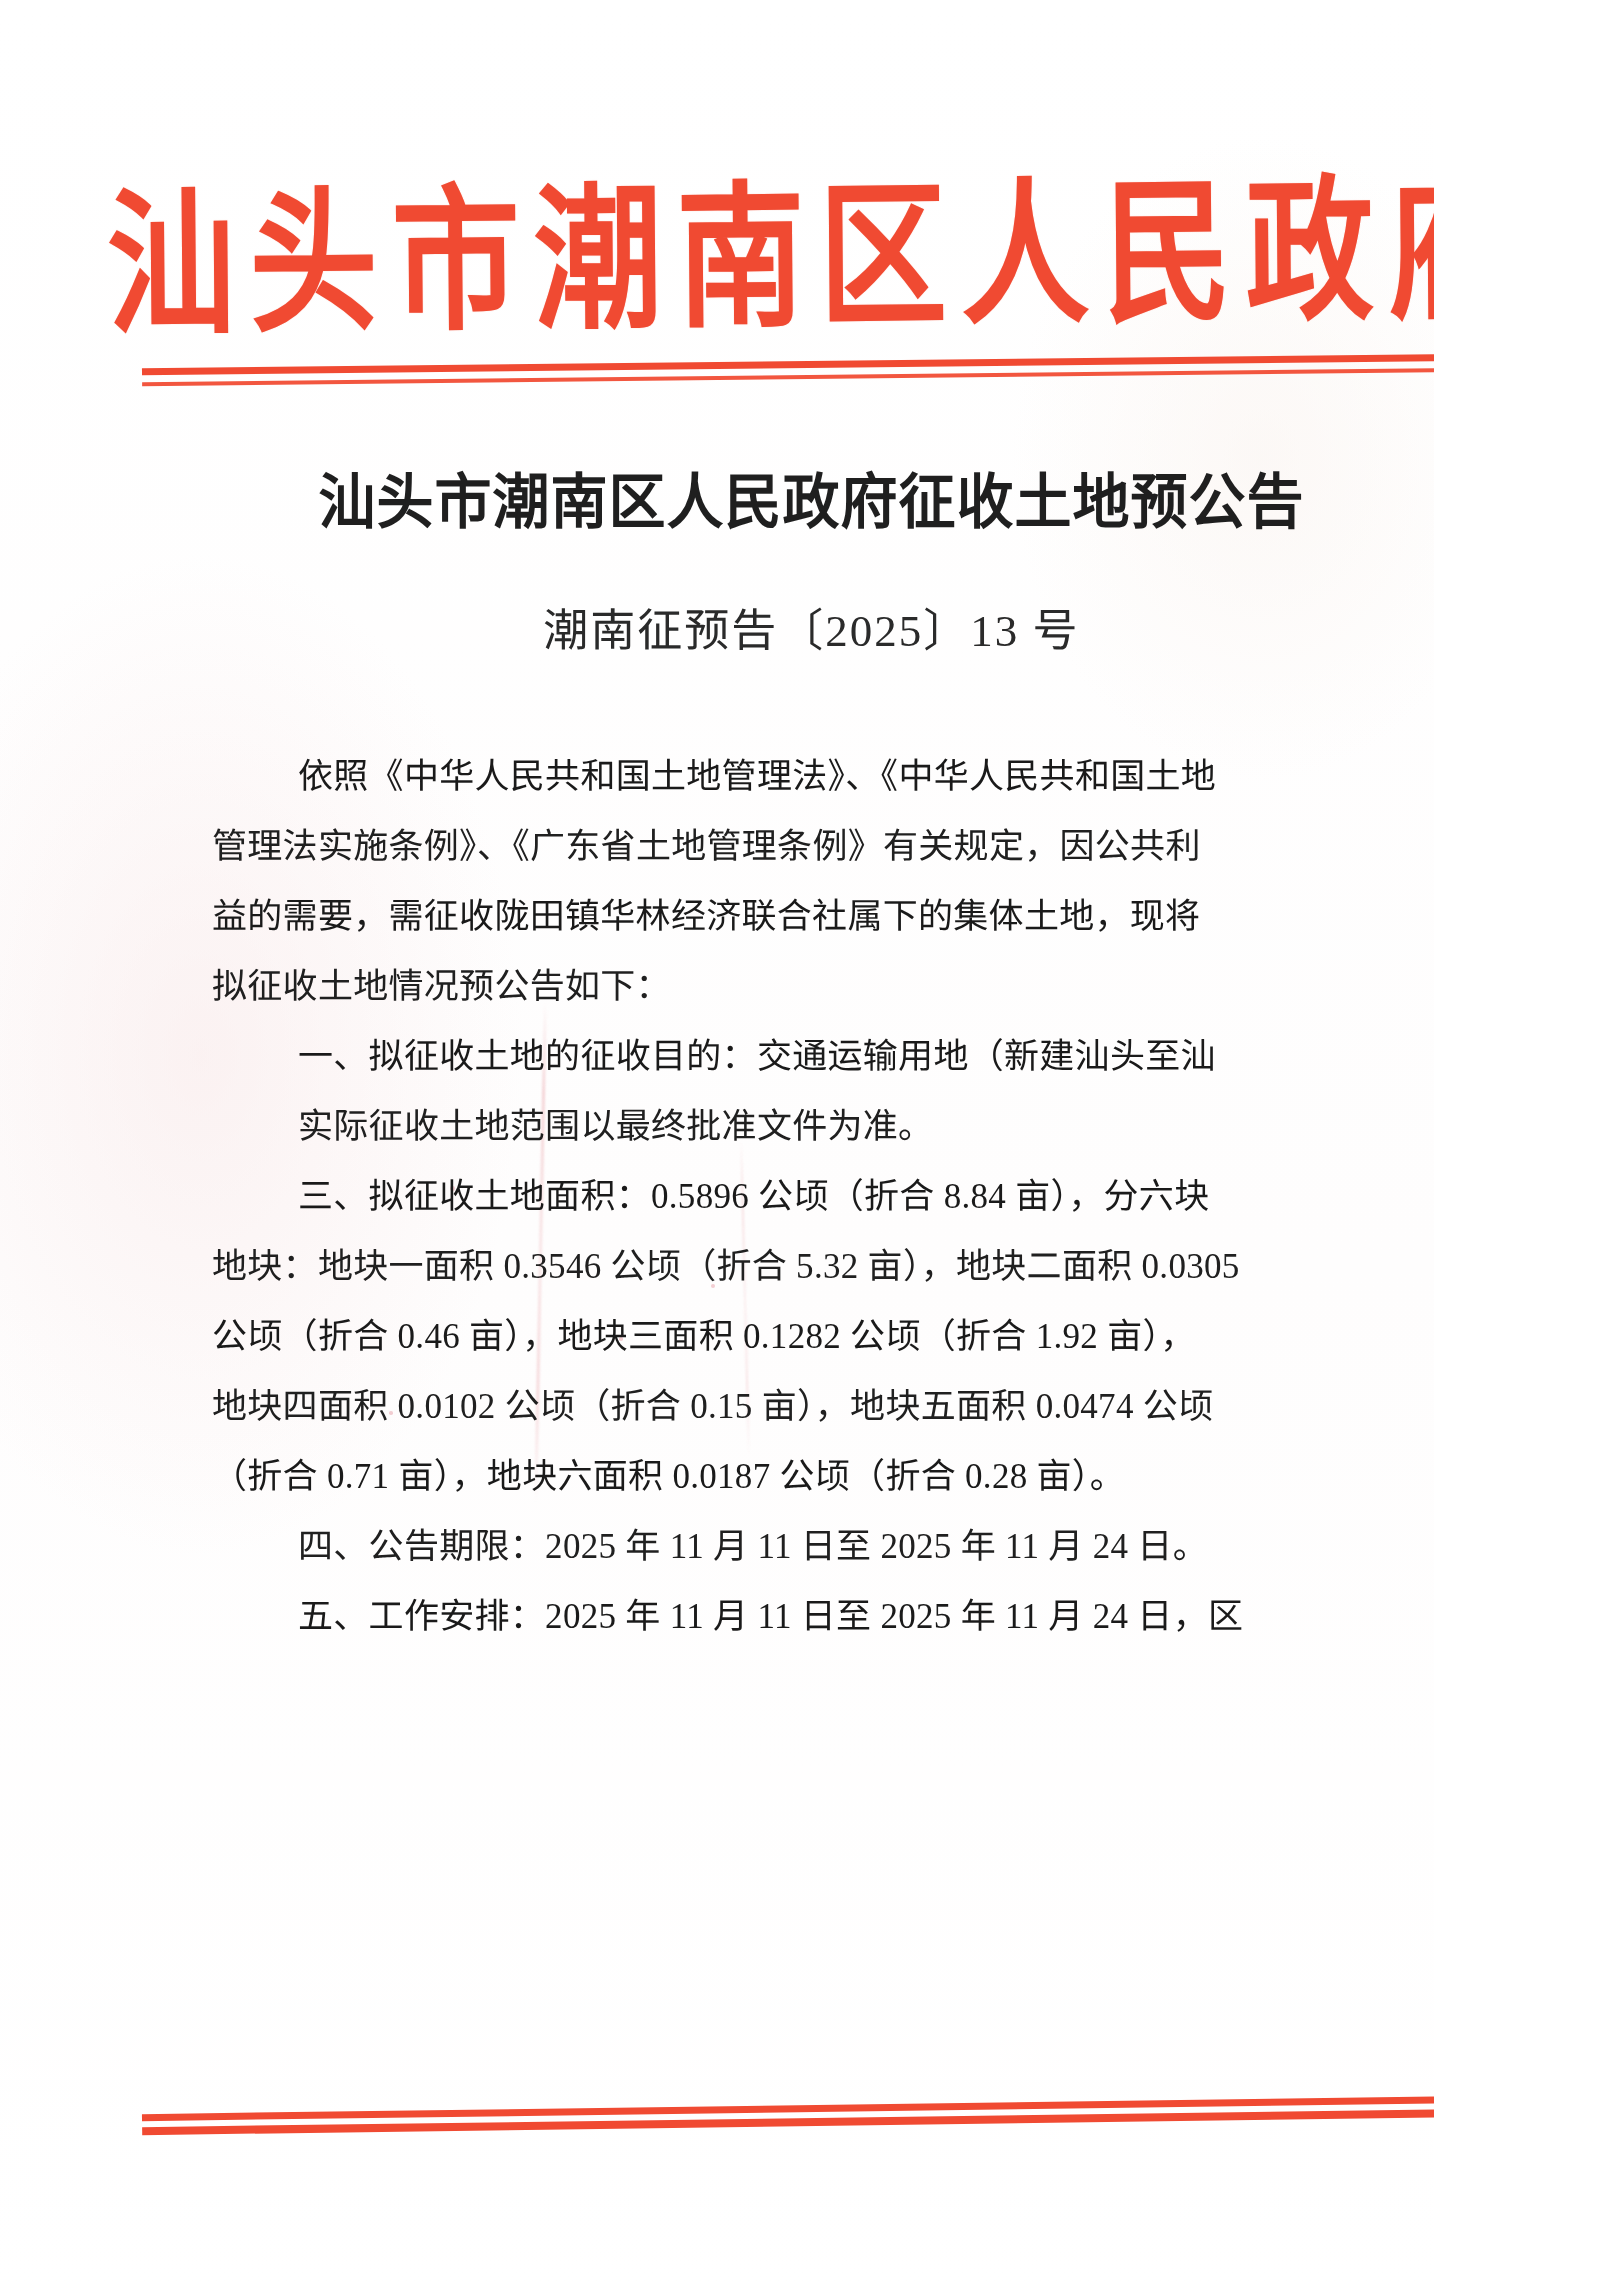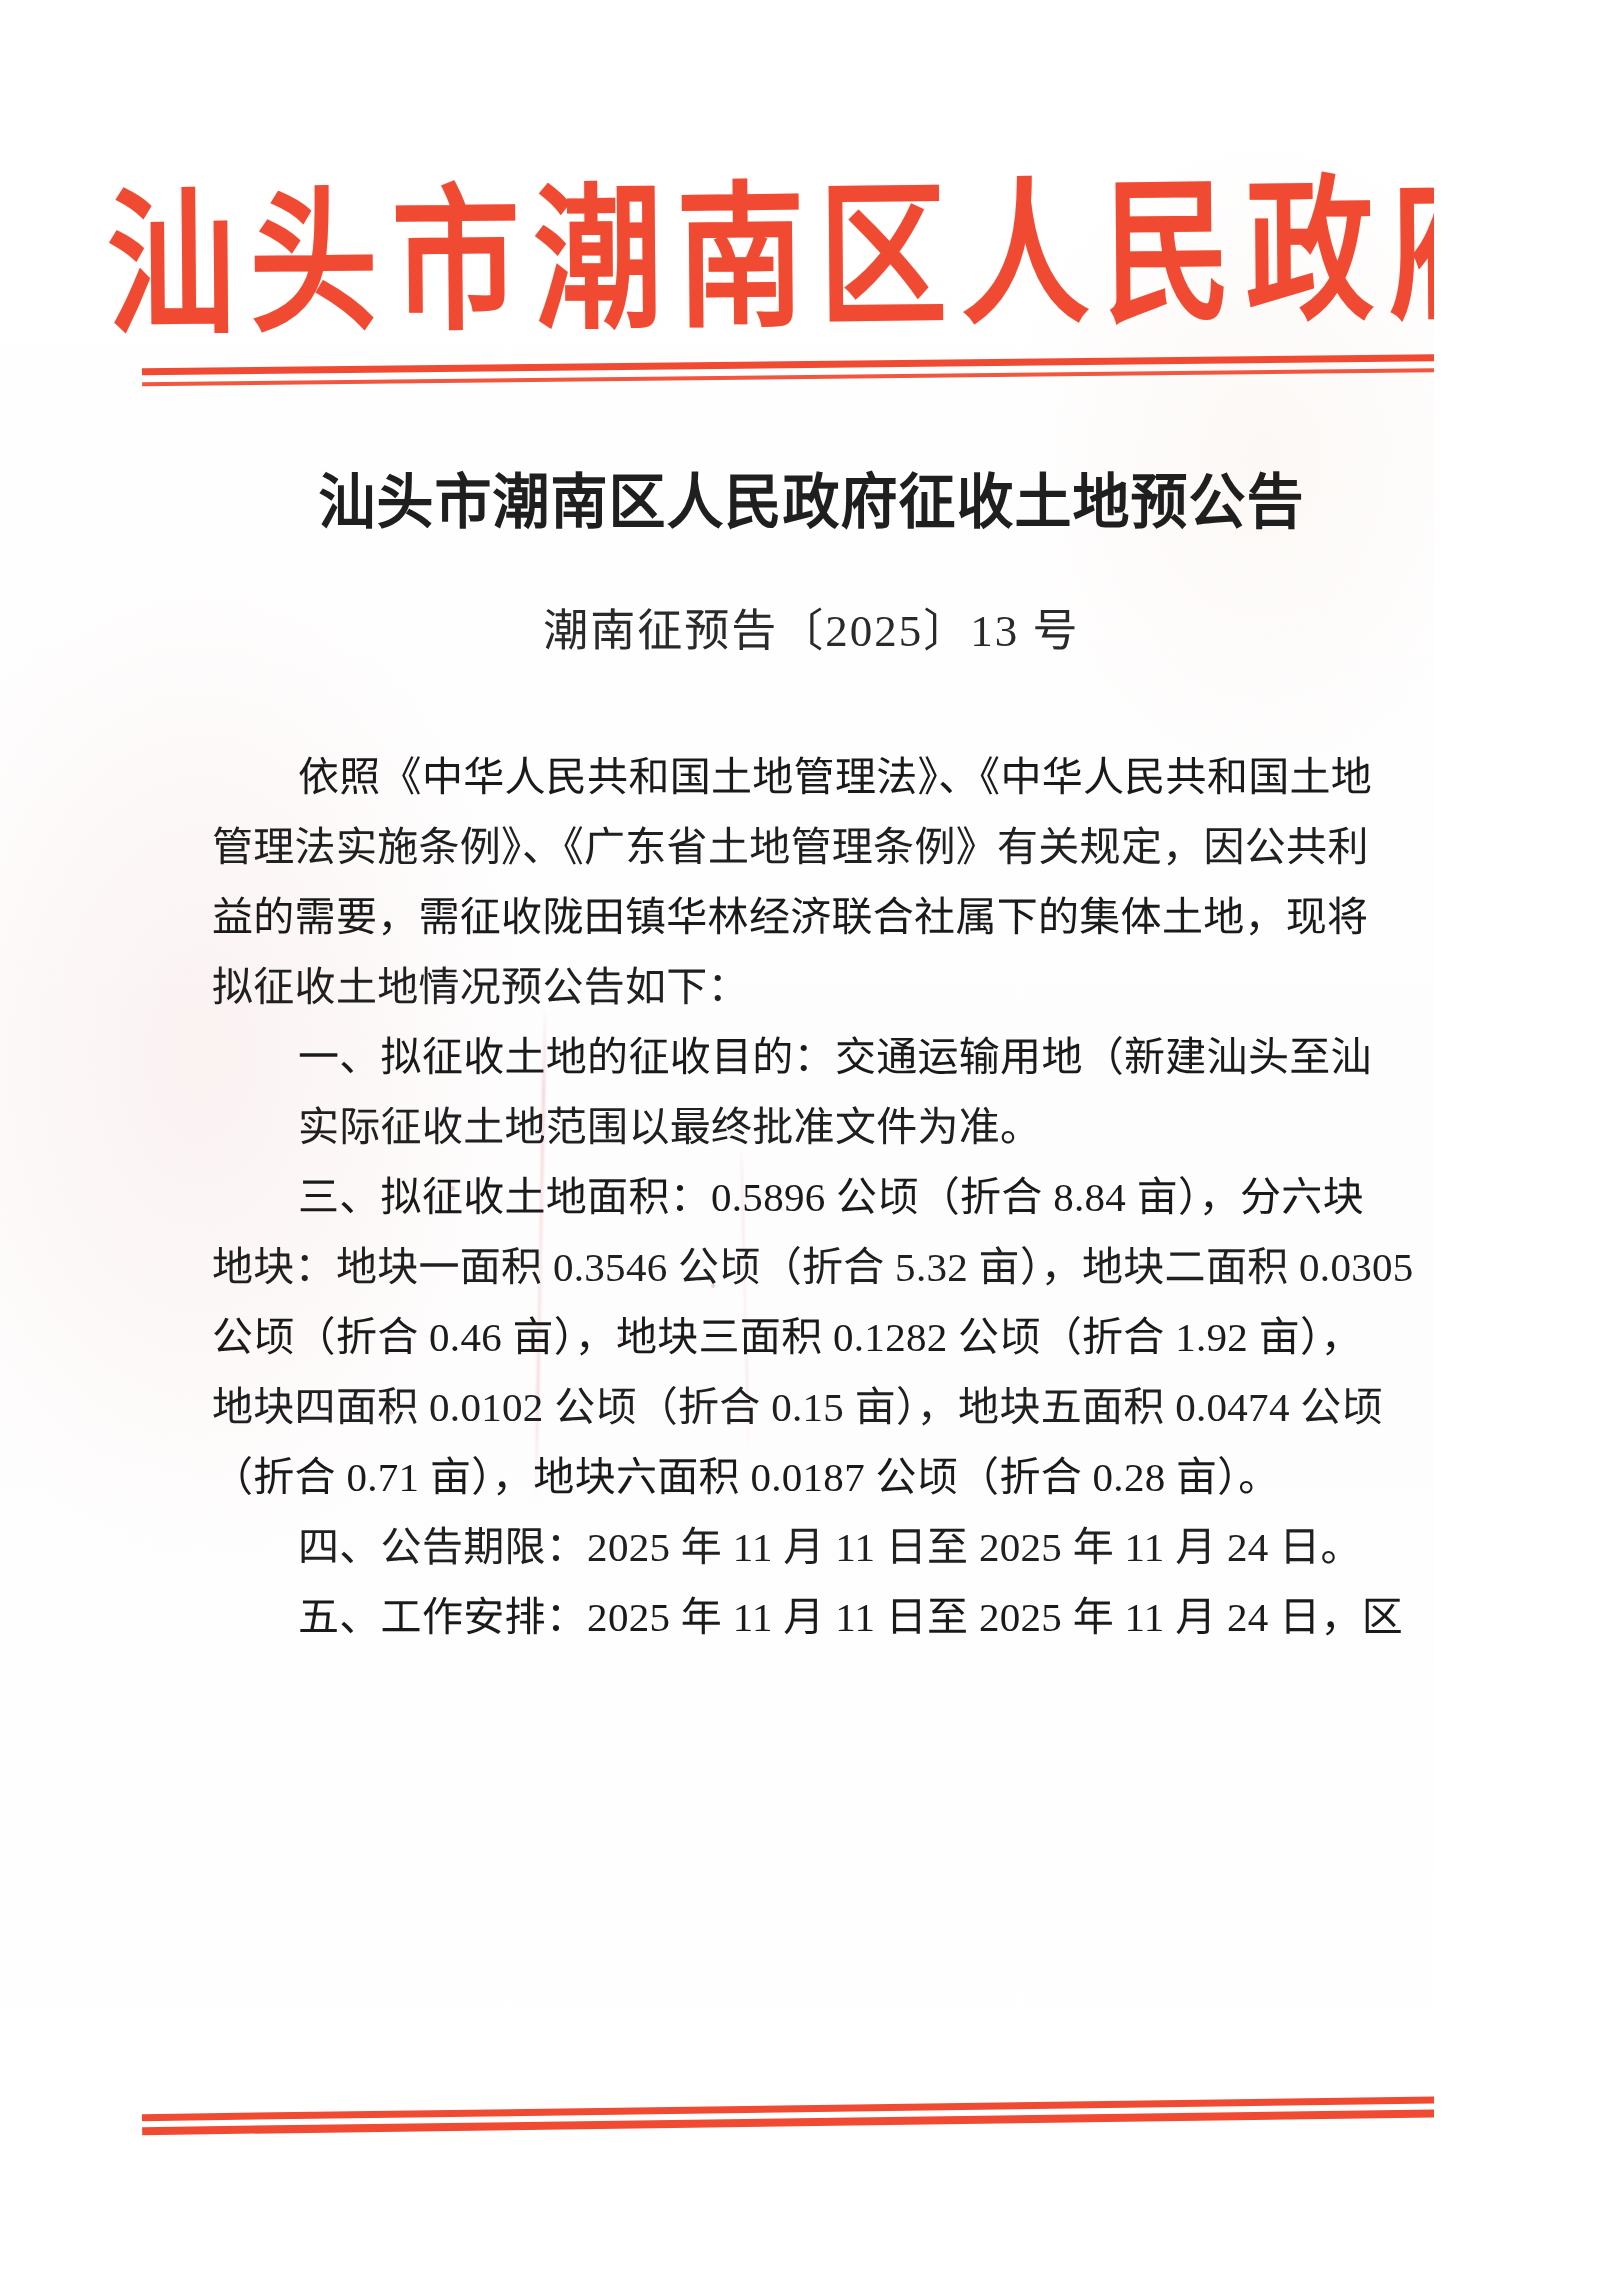--- a/index.html
+++ b/index.html
@@ -142,21 +142,21 @@
   }
 
   
   .body-block {
     position: absolute;
     top: 742px;
     left: 212px;
     width: 1217px;
   }
   .body-line {
-    font-size: 41px;
+    font-size: 35px;
     line-height: 70px;
     color: #1c1c1c;
     letter-spacing: 0.3px;
     white-space: nowrap;
     font-family: "Liberation Serif", "DejaVu Serif", serif;
   }
   .body-line.indent { text-indent: 86px; }
 
   
   .body-line:nth-child(odd)  { color: #1a1a1a; }

